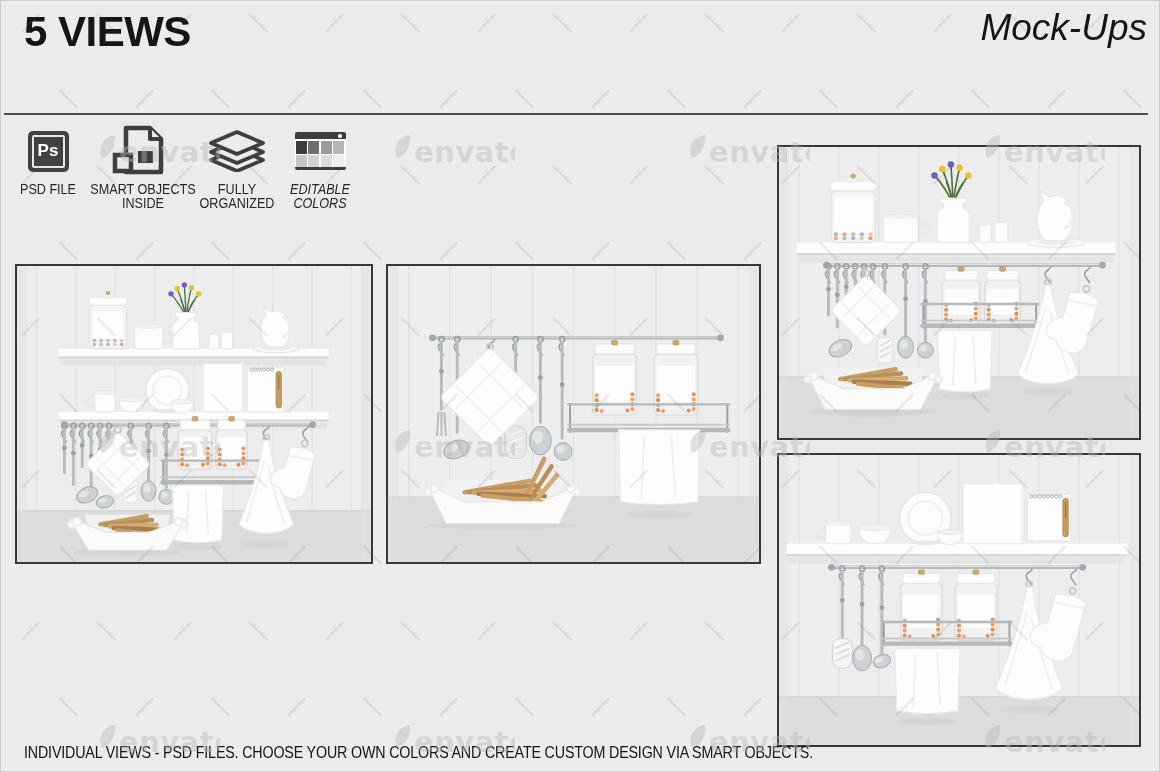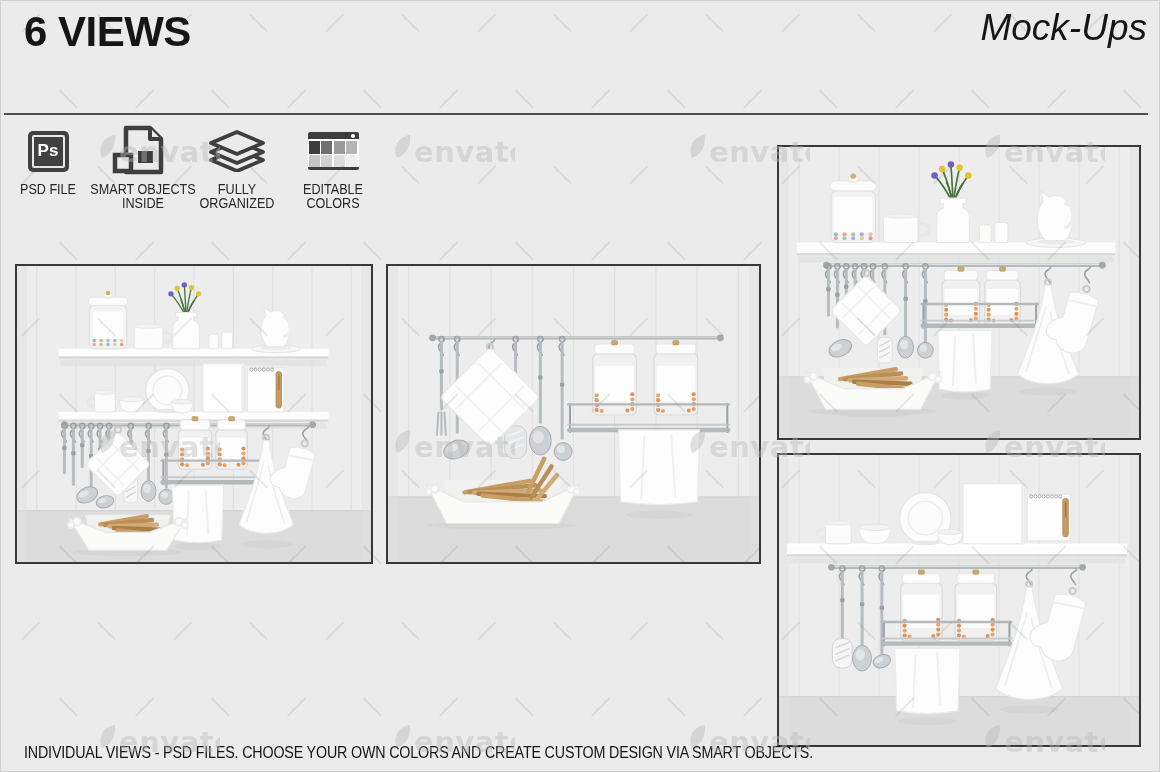--- a/index.html
+++ b/index.html
@@ -19,21 +19,21 @@
   #brand-line2{font-size:37px;line-height:38px;font-style:italic;font-weight:400;margin-top:-2px;letter-spacing:0;}
   #divider{left:4px;top:113px;width:1144px;height:2px;background:#4d4d4d;}
   
   .feature{top:124px;width:132px;text-align:center;}
   .feature .icon-holder{height:54px;display:flex;align-items:center;justify-content:center;}
   .feature .flabel{margin-top:4px;font-size:14px;line-height:14px;color:#262626;
     transform:scaleX(.9);transform-origin:center top;white-space:nowrap;}
   #feature-psd{left:-18px;}
   #feature-smart{left:77px;}
   #feature-layers{left:171px;}
-  #feature-colors{left:267px;}
+  #feature-colors{left:254px;font-style:italic;}
   
   .psd-outer{width:41px;height:41px;background:#414141;border-radius:5px;position:relative;}
   .psd-inner{position:absolute;left:4px;top:4px;right:4px;bottom:4px;border:2.5px solid #e8e8e8;border-radius:2px;
     display:flex;align-items:center;justify-content:center;color:#fff;font-weight:700;font-size:17px;}
   
   .pal{width:51px;height:38px;background:#ffffff;border-radius:2px;overflow:hidden;position:relative;}
   .pal-top{height:7px;background:#3d3d3d;position:relative;}
   .pal-dot{position:absolute;right:4px;top:2px;width:3.5px;height:3.5px;background:#fff;border-radius:50%;}
   .pal-grid{display:grid;grid-template-columns:repeat(4,1fr);grid-auto-rows:13px;gap:1.5px;padding:1.5px;}
   .pal-bottom{height:3.5px;background:#3d3d3d;position:absolute;bottom:0;left:0;right:0;}
@@ -53,21 +53,21 @@
   #deco-layer,#watermark-layer{left:0;top:0;width:1160px;height:772px;pointer-events:none;}
   #deco-layer{z-index:40;}
   #watermark-layer{z-index:50;}
   .slash{position:absolute;width:25px;height:1.6px;background:rgba(95,95,95,0.13);}
   .wm{position:absolute;opacity:.42;}
 </style>
 </head>
 <body>
 
 <div class="abs" id="page-title">
-  <div>6 VIEWS</div>
+  <div>5 VIEWS</div>
 </div>
 <div class="abs" id="brand">
   <div id="brand-line2">Mock-Ups</div>
 </div>
 <div class="abs" id="divider"></div>
 
 <div class="abs feature" id="feature-psd">
   <div class="icon-holder">
     <div class="psd-outer">
       <div class="psd-inner">Ps</div>

